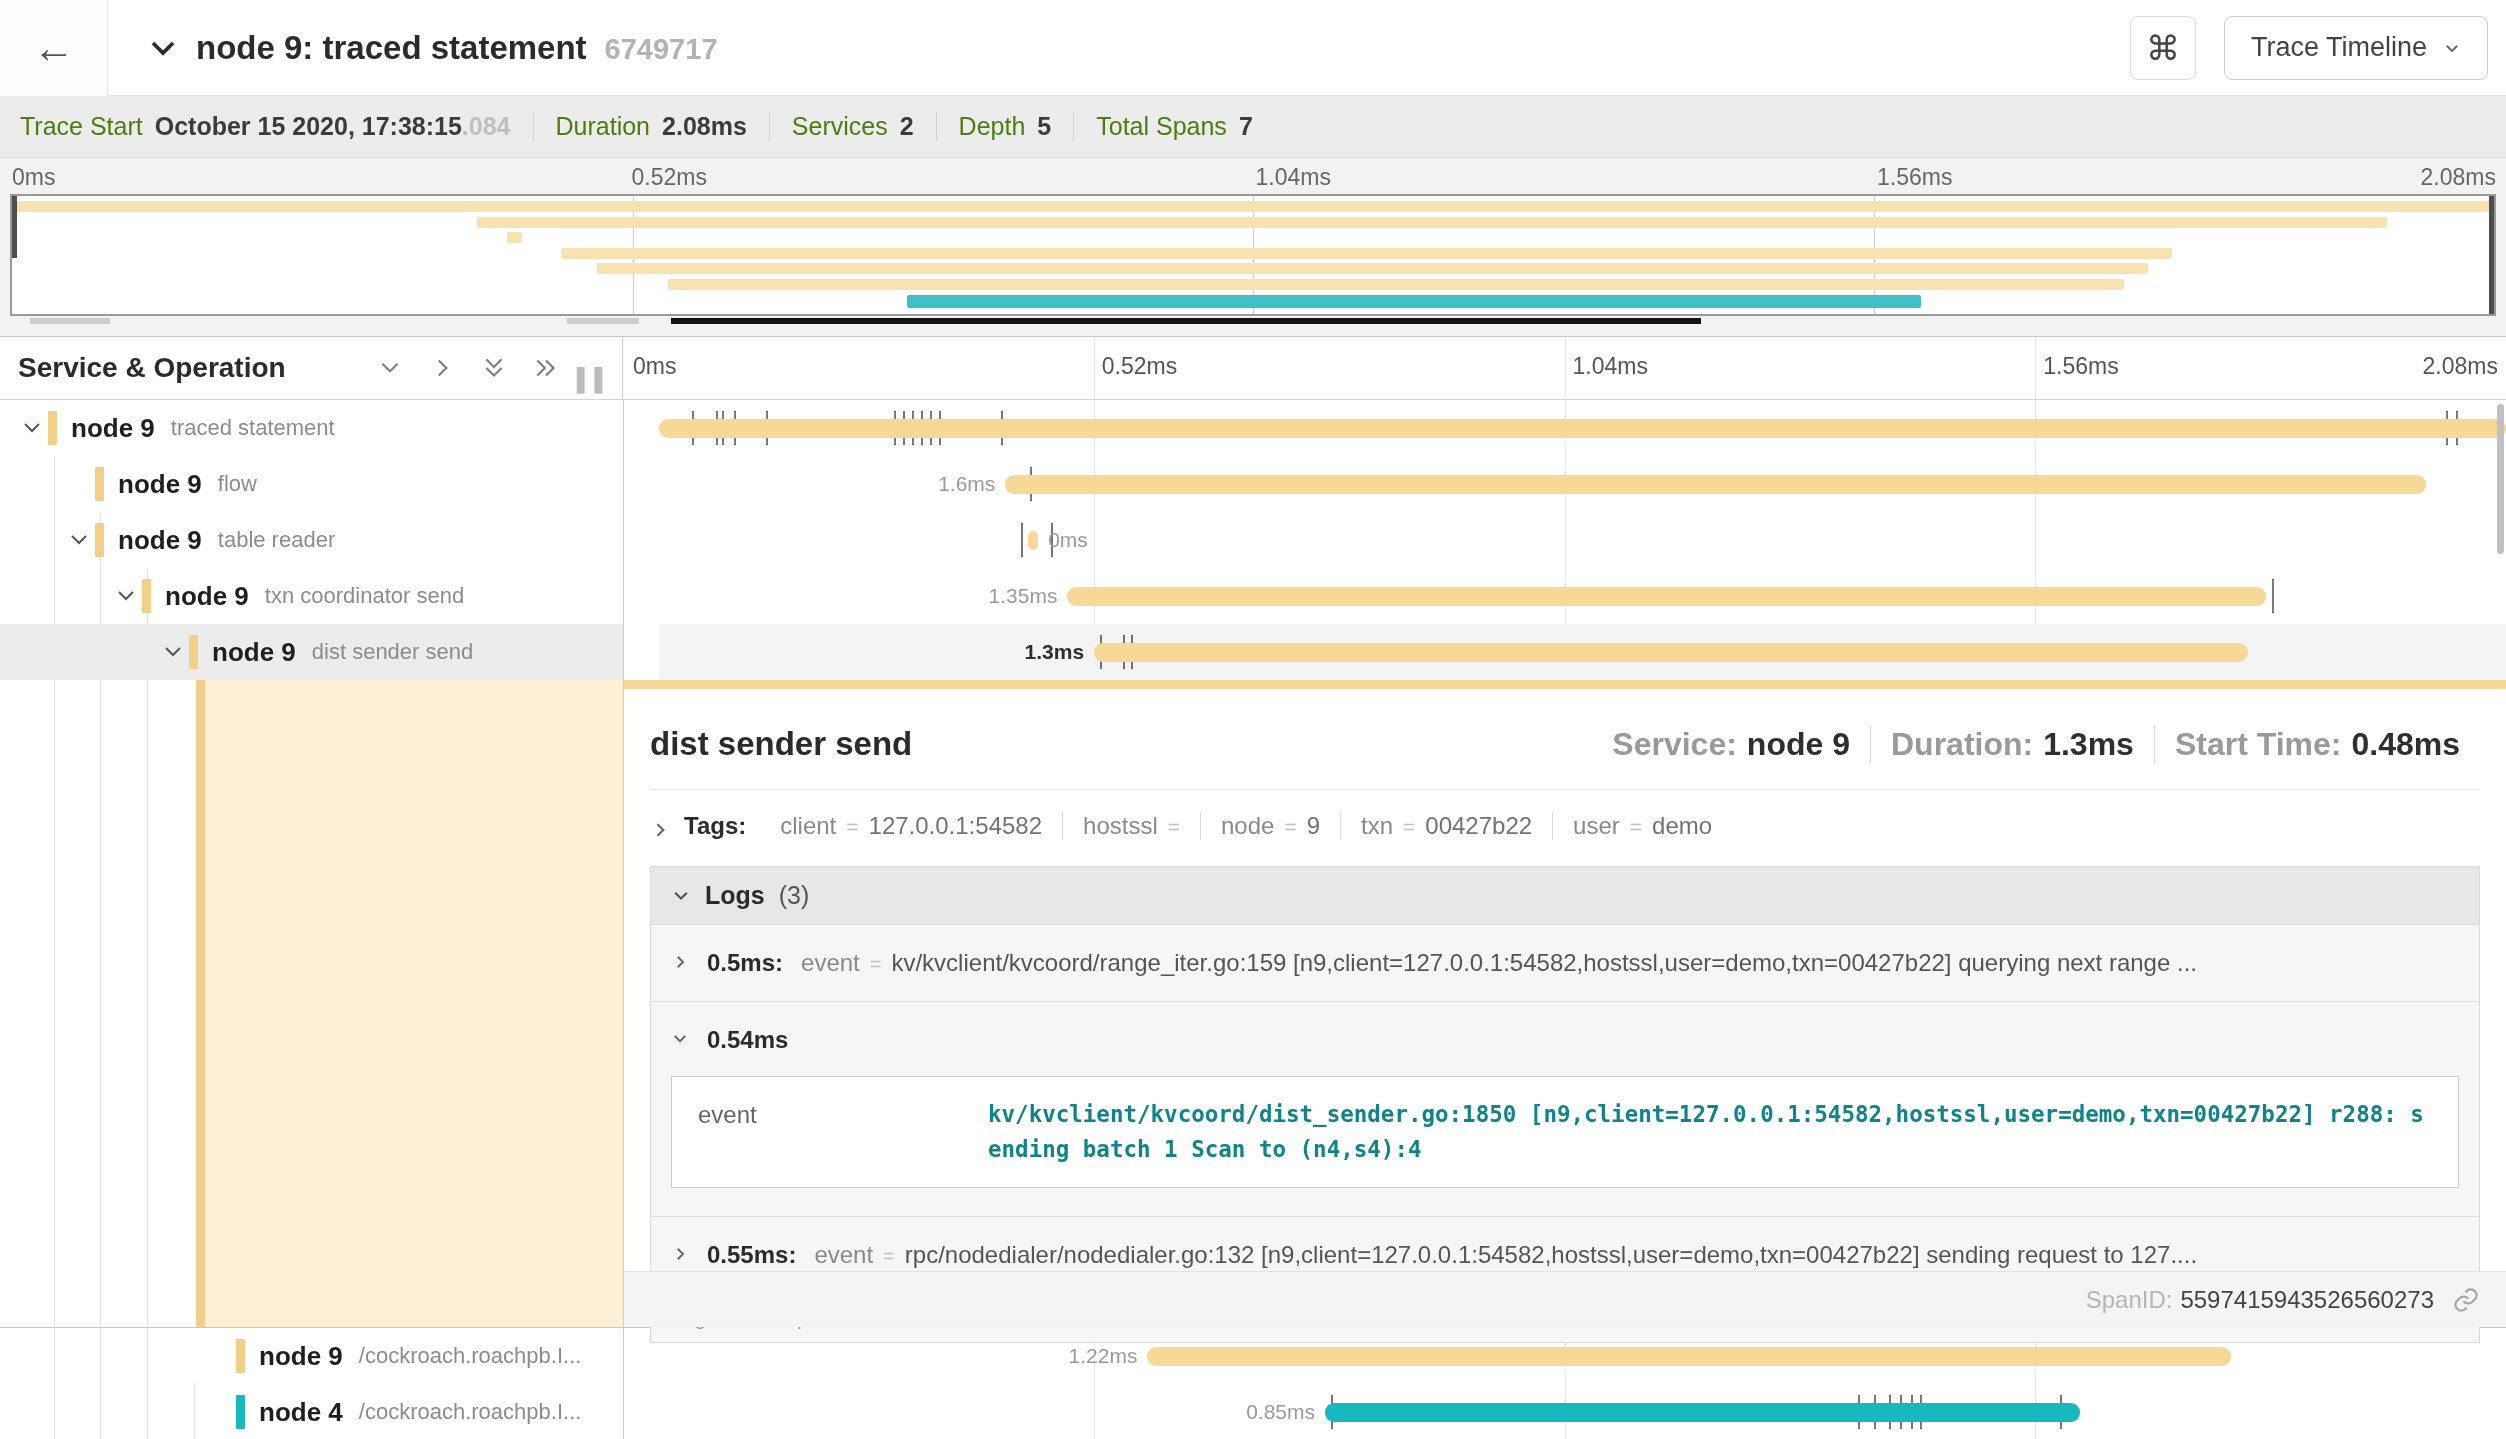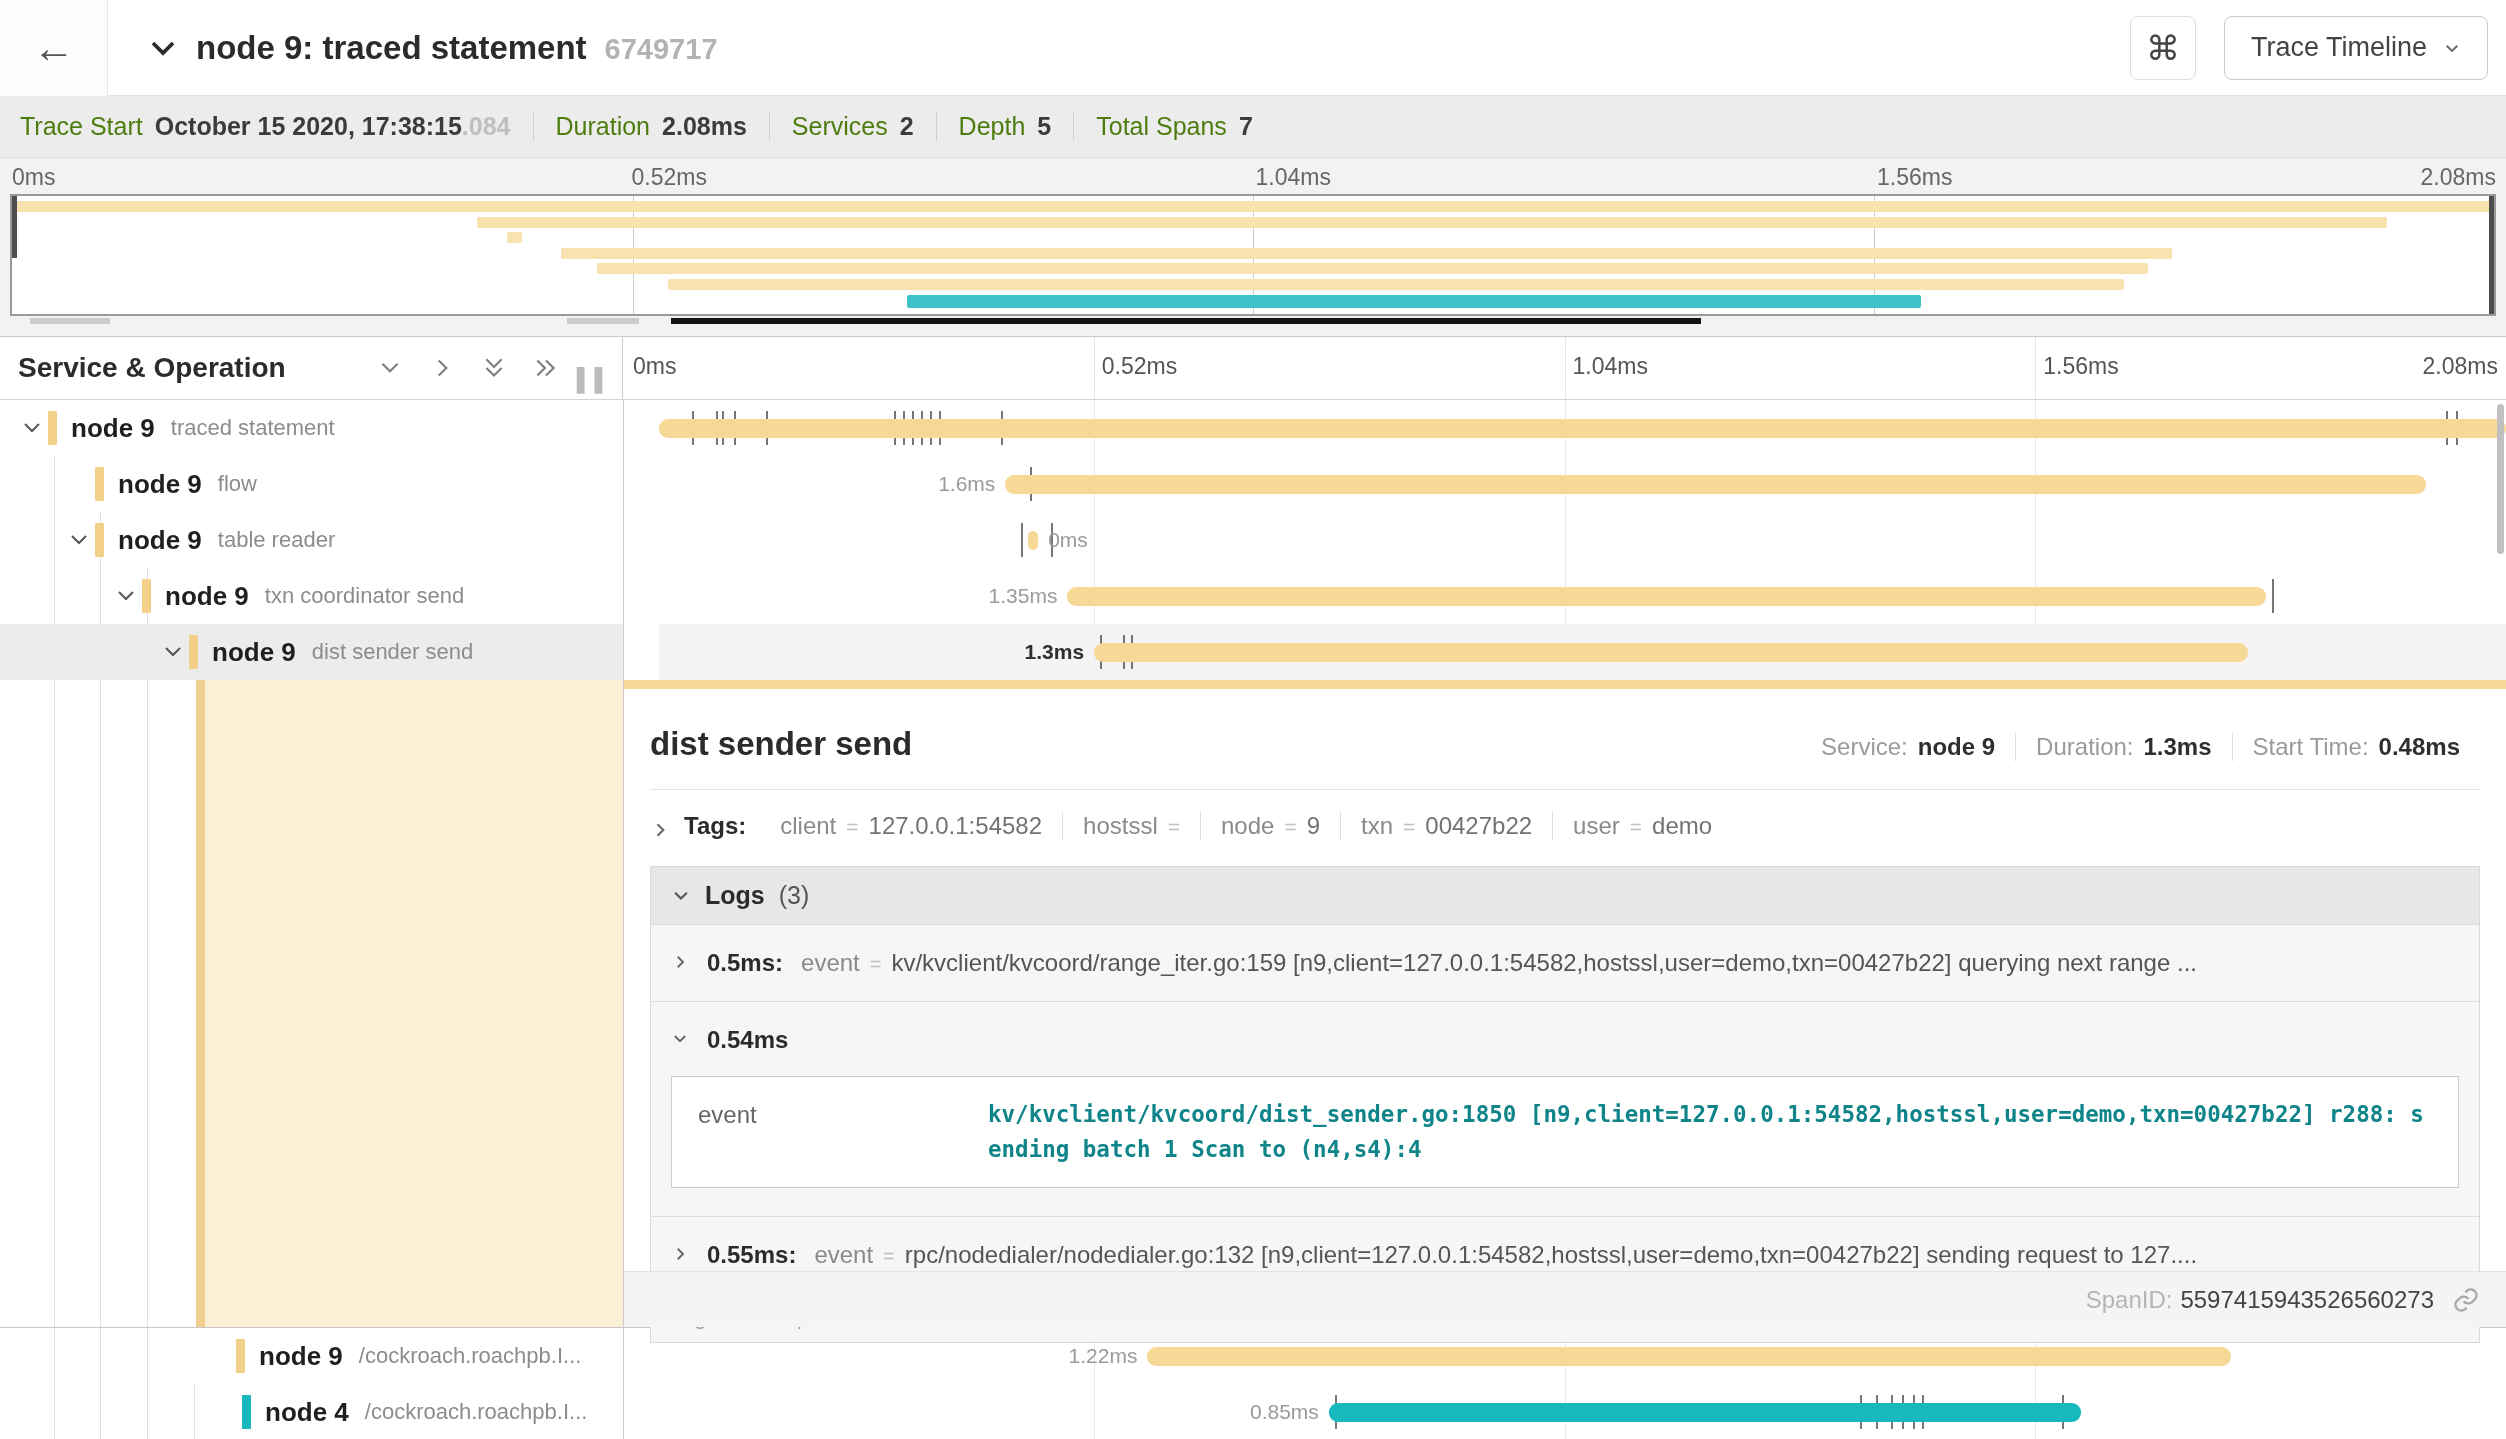--- a/index.html
+++ b/index.html
@@ -80,21 +80,21 @@
 
   
   .detail-block { position:relative; height:648px; z-index:2; border-bottom:1px solid #c7c7c7; }
   .detail-gutter { position:absolute; left:196px; width:427px; top:0; bottom:0; background:#fbf0d6; }
   .detail-gutter .gutter-accent { position:absolute; left:0; top:0; bottom:0; width:9px; background:#f0cf8e; }
   .detail-panel { position:absolute; left:624px; right:0; top:0; bottom:0; background:#fff; }
   .detail-strip { height:9px; background:#f6d997; }
   .detail-inner { padding:16px 26px 0 26px; }
   .detail-head { display:flex; align-items:baseline; padding:20px 0 26px 0; border-bottom:1px solid #e4e4e4; }
   .detail-title { font-size:33px; font-weight:700; color:#2b2b2b; }
-  .detail-meta { margin-left:auto; display:flex; font-size:24px; }
+  .detail-meta { margin-left:auto; display:flex; font-size:32px;font-weight:bold; }
   .meta-item { color:#9a9a9a; padding:0 20px; border-left:1px solid #ddd; display:flex; gap:10px; }
   .meta-item:first-child { border-left:none; }
   .meta-item b { color:#2f2f2f; }
   .tags-row { display:flex; align-items:flex-end; padding:22px 0 20px 0; font-size:24px; }
   .tags-title { font-weight:700; color:#2b2b2b; margin:0 14px 0 14px; }
   .tag-item { display:flex; gap:10px; padding:0 20px; border-left:1px solid #ddd; align-items:baseline; }
   .tag-item:first-of-type { border-left:none; }
   .tag-key { color:#8a8a8a; }
   .tag-eq { color:#c0c0c0; font-size:21px; }
   .tag-val { color:#737373; }
@@ -478,21 +478,21 @@
           <span class="accent" style="background: rgb(242, 208, 137);"></span>
           <span class="svc">node 9</span>
           <span class="op">/cockroach.roachpb.I...</span>
         </div>
         <div class="bar-col">
           <div class="bar" style="left: 26.4423%; width: 58.6538%; background: rgb(246, 217, 151);"></div>
           <span class="dur-label" style="right: 73.5577%;">1.22ms</span>
         </div>
       </div>
       <div class="span-row">
-        <div class="name-col" style="padding-left: 208px; margin-left: 6px;">
+        <div class="name-col" style="padding-left: 208px;">
           <span class="expander"></span>
           <span class="accent" style="background: rgb(23, 184, 190);"></span>
           <span class="svc">node 4</span>
           <span class="op">/cockroach.roachpb.I...</span>
         </div>
         <div class="bar-col">
           <div class="tick" style="left: 36.3942%;"></div>
           <div class="tick" style="left: 64.9038%;"></div>
           <div class="tick" style="left: 65.7692%;"></div>
           <div class="tick" style="left: 66.5865%;"></div>

